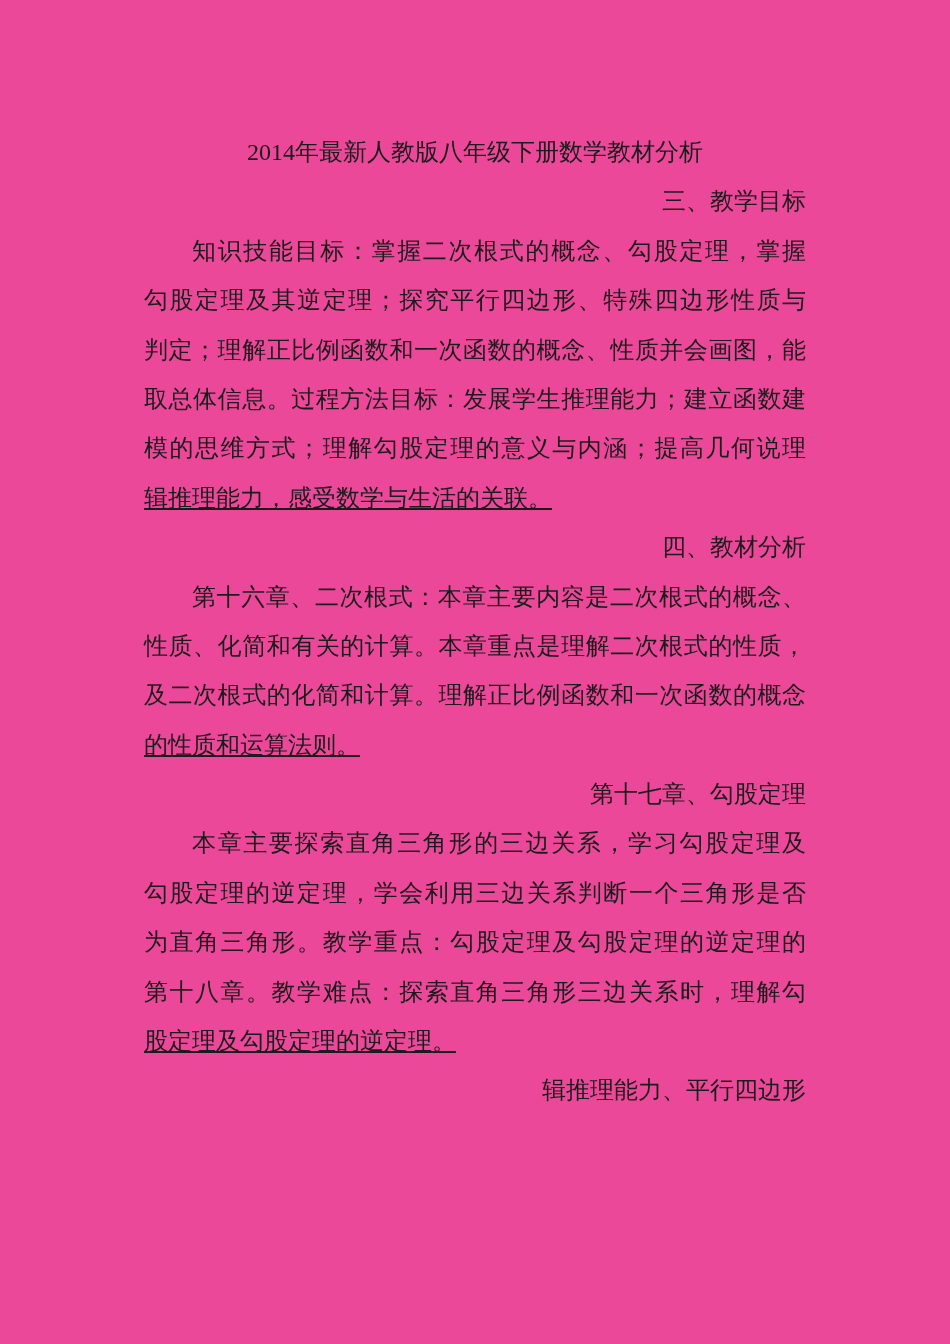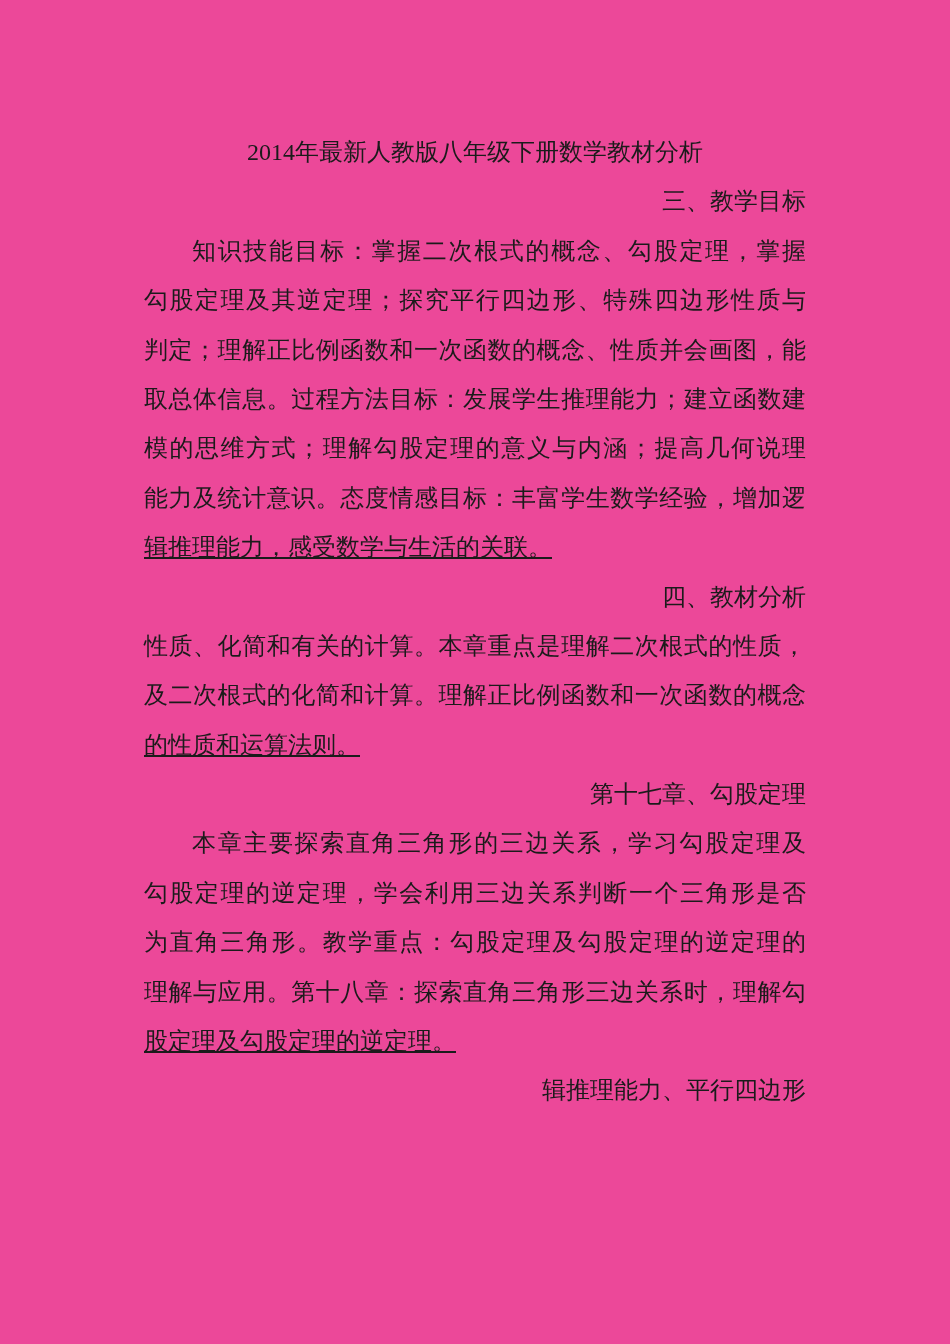--- a/index.html
+++ b/index.html
@@ -67,27 +67,27 @@
 <div class="page">
   <div class="content">
 
   <div class="line title">2014年最新人教版八年级下册数学教材分析</div>
       <div class="line heading">三、教学目标</div>
       <div class="line j indent">知识技能目标：掌握二次根式的概念、勾股定理，掌握</div>
       <div class="line j">勾股定理及其逆定理；探究平行四边形、特殊四边形性质与</div>
       <div class="line j">判定；理解正比例函数和一次函数的概念、性质并会画图，能</div>
       <div class="line j">取总体信息。过程方法目标：发展学生推理能力；建立函数建</div>
       <div class="line j">模的思维方式；理解勾股定理的意义与内涵；提高几何说理</div>
-      <div class="line j">能力及统计意识。态度情感目标：丰富学生数学经验，增加逻</div>
       <div class="line end noindent">辑推理能力，感受数学与生活的关联。</div>
       <div class="line heading">四、教材分析</div>
+      <div class="line j indent">第十六章、二次根式：本章主要内容是二次根式的概念、</div>
       <div class="line j">性质、化简和有关的计算。本章重点是理解二次根式的性质，</div>
       <div class="line j">及二次根式的化简和计算。理解正比例函数和一次函数的概念</div>
       <div class="line end noindent">的性质和运算法则。</div>
       <div class="line heading">第十七章、勾股定理</div>
       <div class="line j indent">本章主要探索直角三角形的三边关系，学习勾股定理及</div>
       <div class="line j">勾股定理的逆定理，学会利用三边关系判断一个三角形是否</div>
       <div class="line j">为直角三角形。教学重点：勾股定理及勾股定理的逆定理的</div>
-      <div class="line j">理解与应用。第十八章：探索直角三角形三边关系时，理解勾</div>
+      <div class="line j">第十八章。教学难点：探索直角三角形三边关系时，理解勾</div>
       <div class="line end noindent">股定理及勾股定理的逆定理。</div>
       <div class="line heading">辑推理能力、平行四边形</div>
     </div>
 </div>
 
 </body></html>

